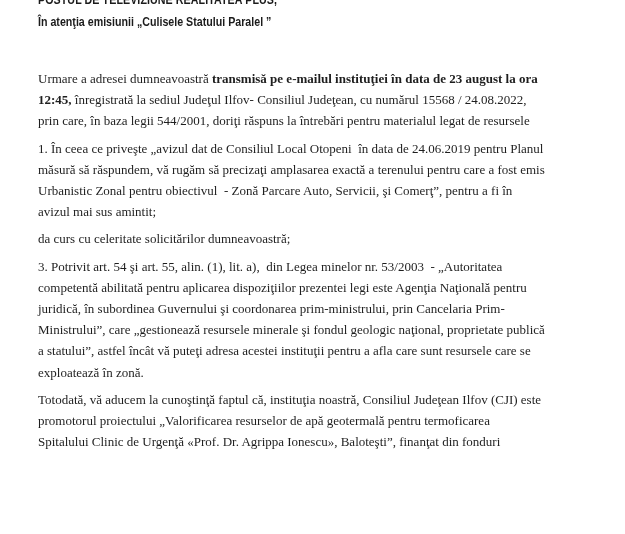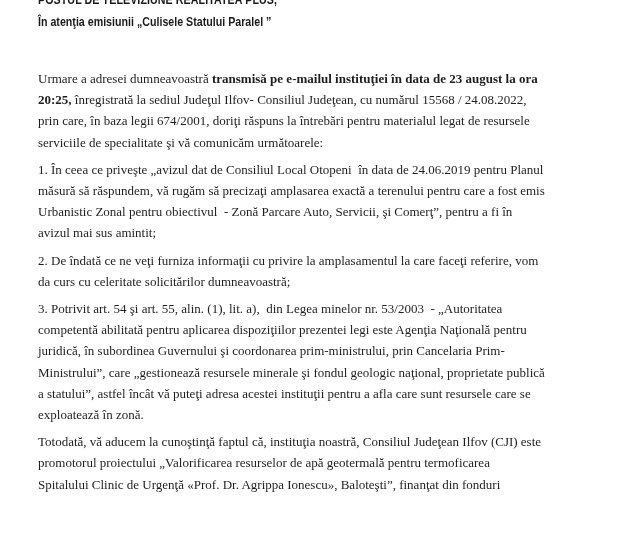--- a/index.html
+++ b/index.html
@@ -46,32 +46,30 @@
 <body>
 
 <div class="page">
   <div class="doc-header">
     <div class="h-line h1">POSTUL DE TELEVIZIUNE REALITATEA PLUS,</div>
     <div class="h-line h2">În atenţia emisiunii „Culisele Statului Paralel ”</div>
   </div>
   <div class="doc-body">
       <div class="paragraph">
         <div class="line"><span>Urmare a adresei dumneavoastră </span><span class="b">transmisă pe e-mailul instituţiei în data de 23 august la ora</span></div>
-        <div class="line"><span class="b">20:25,</span><span> înregistrată la sediul Judeţul Ilfov- Consiliul Judeţean, cu numărul 15568 / 24.08.2022,</span></div>
-        <div class="line"><span>prin care, în baza legii 674/2001, doriţi răspuns la întrebări pentru materialul legat de resursele</span></div>
-        <div class="line"><span>serviciile de specialitate şi vă comunicăm următoarele:</span></div>
+        <div class="line"><span class="b">12:45,</span><span> înregistrată la sediul Judeţul Ilfov- Consiliul Judeţean, cu numărul 15568 / 24.08.2022,</span></div>
+        <div class="line"><span>prin care, în baza legii 544/2001, doriţi răspuns la întrebări pentru materialul legat de resursele</span></div>
       </div>
       <div class="paragraph">
         <div class="line"><span>1. În ceea ce priveşte „avizul dat de Consiliul Local Otopeni  în data de 24.06.2019 pentru Planul</span></div>
         <div class="line"><span>măsură să răspundem, vă rugăm să precizaţi amplasarea exactă a terenului pentru care a fost emis</span></div>
         <div class="line"><span>Urbanistic Zonal pentru obiectivul  - Zonă Parcare Auto, Servicii, şi Comerţ”, pentru a fi în</span></div>
         <div class="line"><span>avizul mai sus amintit;</span></div>
       </div>
       <div class="paragraph">
-        <div class="line"><span>2. De îndată ce ne veţi furniza informaţii cu privire la amplasamentul la care faceţi referire, vom</span></div>
         <div class="line"><span>da curs cu celeritate solicitărilor dumneavoastră;</span></div>
       </div>
       <div class="paragraph">
         <div class="line"><span>3. Potrivit art. 54 şi art. 55, alin. (1), lit. a),  din Legea minelor nr. 53/2003  - „Autoritatea</span></div>
         <div class="line"><span>competentă abilitată pentru aplicarea dispoziţiilor prezentei legi este Agenţia Naţională pentru</span></div>
         <div class="line"><span>juridică, în subordinea Guvernului şi coordonarea prim-ministrului, prin Cancelaria Prim-</span></div>
         <div class="line"><span>Ministrului”, care „gestionează resursele minerale şi fondul geologic naţional, proprietate publică</span></div>
         <div class="line"><span>a statului”, astfel încât vă puteţi adresa acestei instituţii pentru a afla care sunt resursele care se</span></div>
         <div class="line"><span>exploatează în zonă.</span></div>
       </div>

